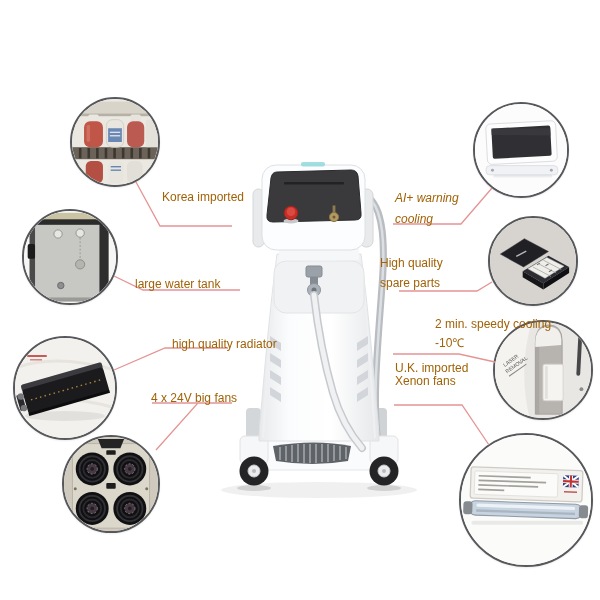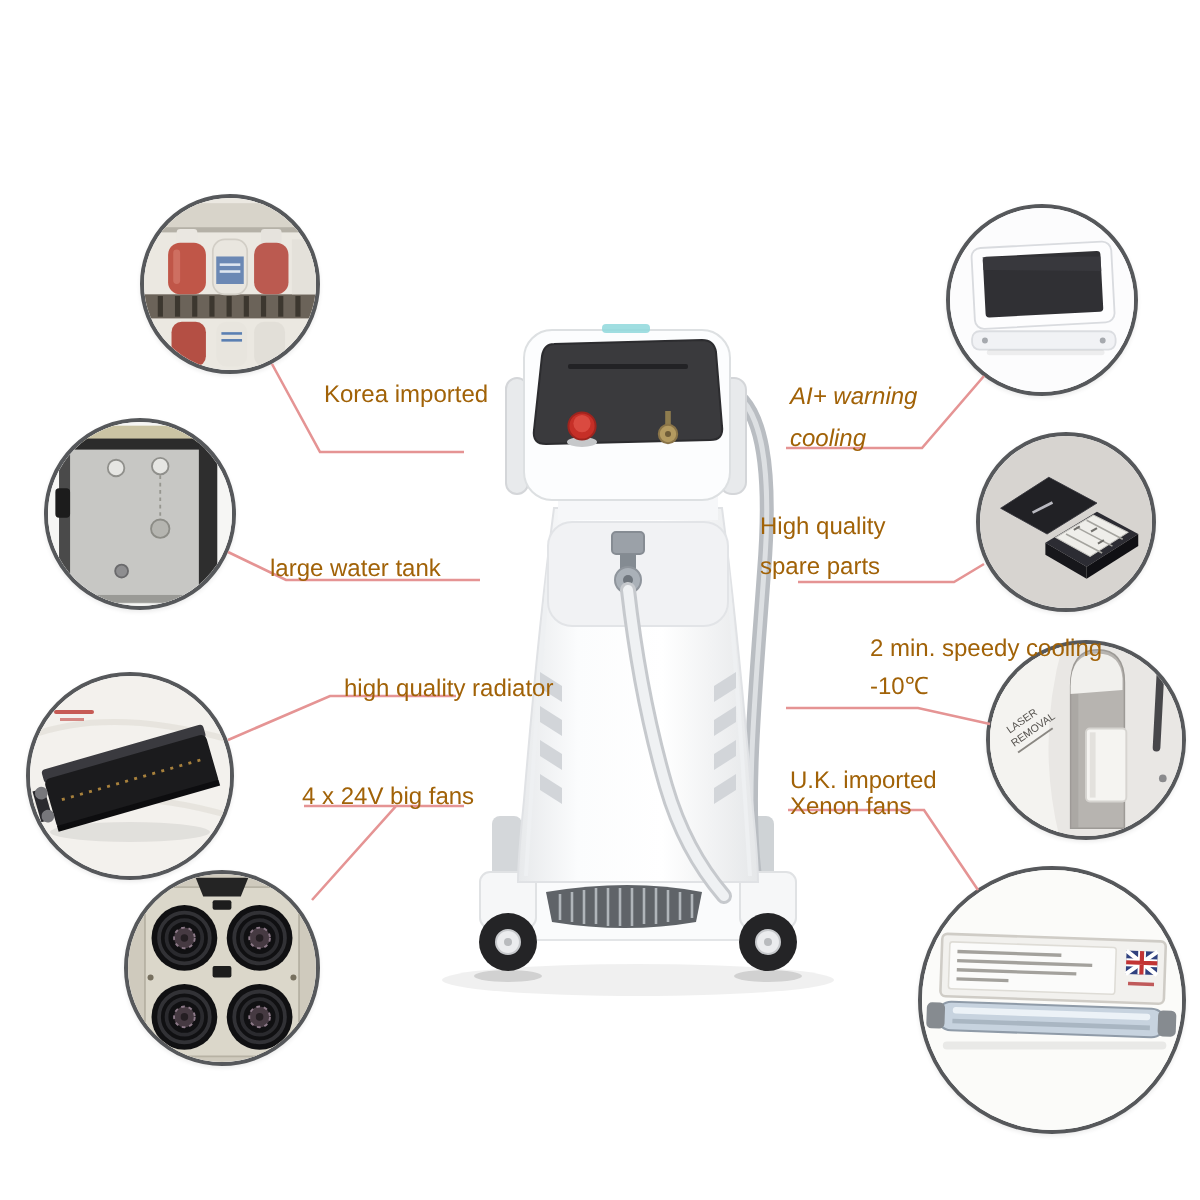--- a/index.html
+++ b/index.html
@@ -21,21 +21,21 @@
   
   .label{position:absolute;color:#a16207;font-size:12px;line-height:20px;white-space:nowrap;}
   .label span{display:block;}
   #lbl-water-filter{left:162px;top:187px;line-height:21px;}
   #lbl-water-tank  {left:135px;top:274px;}
   #lbl-radiator    {left:127px;top:334px;margin-left:45px;}
   #lbl-big-fans    {left:151px;top:388px;}
   #lbl-warning     {left:395px;top:188px;line-height:21px;font-style:italic;}
   #lbl-spare-parts {left:380px;top:253px;line-height:20px;}
   #lbl-cooling     {left:395px;top:315px;line-height:19px;margin-left:40px;}
-  #lbl-xenon       {left:395px;top:384px;line-height:13px;}
+  #lbl-xenon       {left:395px;top:362px;line-height:13px;}
 </style>
 </head>
 <body>
 
 <div id="stage">
 
   <svg class="overlay" width="600" height="600" viewBox="0 0 600 600">
     <defs>
       <linearGradient id="gBody" x1="0" y1="0" x2="1" y2="0">
         <stop offset="0" stop-color="#e7e9eb"></stop>

